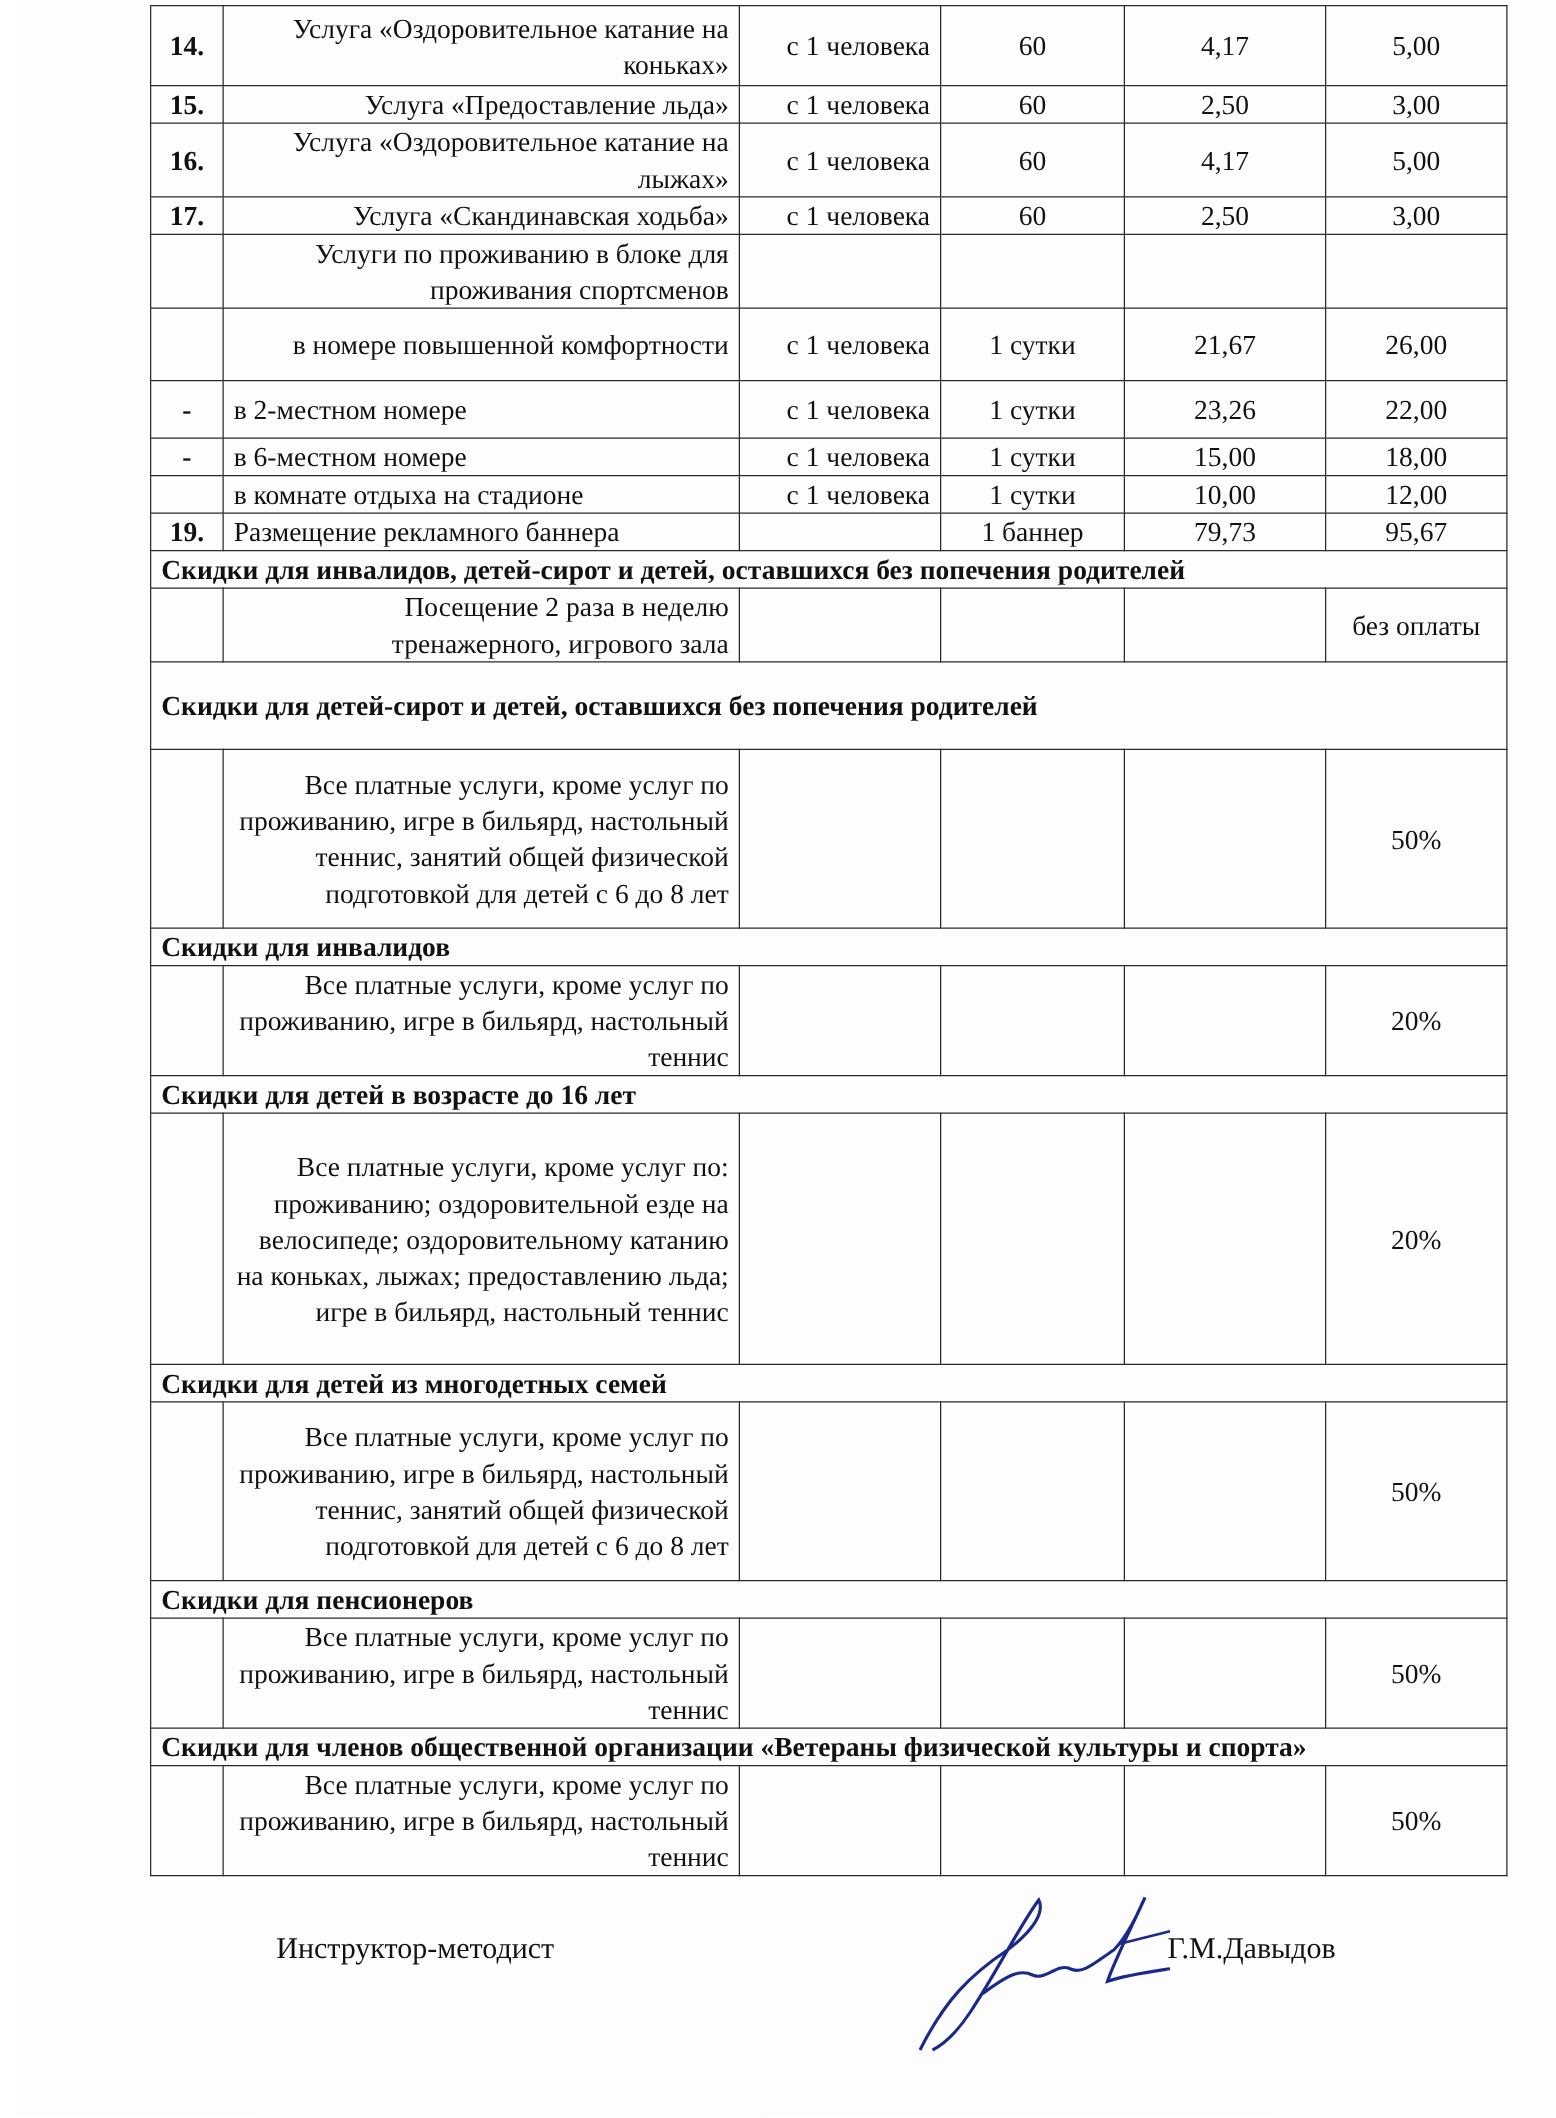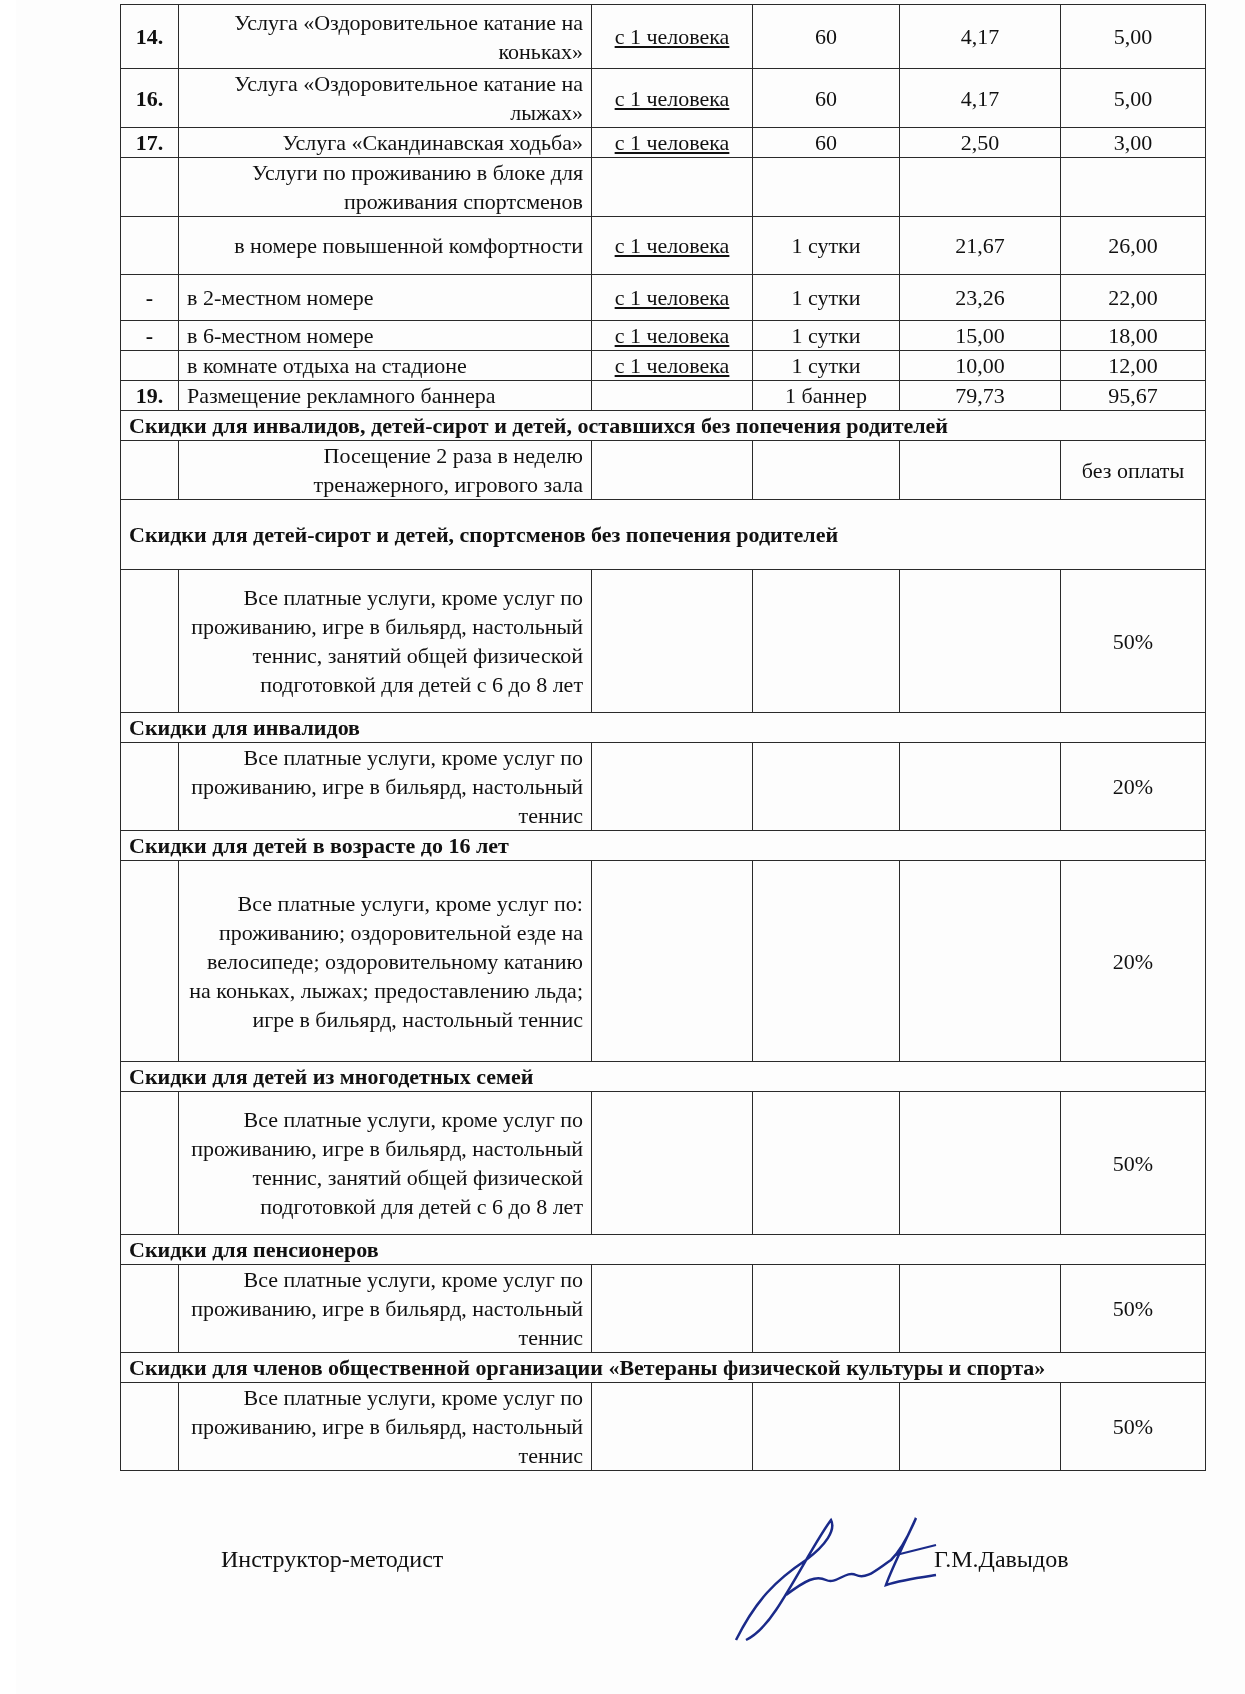--- a/index.html
+++ b/index.html
@@ -4,21 +4,21 @@
 <style>
   html, body { margin:0; padding:0; background:#ffffff; }
   body { width:1245px; height:1694px; position:relative; overflow:hidden;
          font-family:"Liberation Serif","DejaVu Serif",serif; color:#111; }
   .page { position:absolute; left:16px; top:0; width:1245px; height:1694px; background:#fdfdfd;padding-left:13px; }
   table.main { position:absolute; left:104px; top:4px; width:1085px; border-collapse:collapse;
                table-layout:fixed; font-size:22px; line-height:29px; }
   table.main td { border:1.5px solid #2a2a2a; padding:0 8px; vertical-align:middle; }
   td.num { font-weight:bold; text-align:center; padding:0 2px; }
   td.name { vertical-align:top;text-align:right; }
-  td.unit { vertical-align:top; text-align:center;text-decoration:underline; }
+  td.unit { vertical-align:top; text-align:right; }
   td.c { text-align:center; }
   td.section { font-weight:bold; text-align:left; }
   col.c1 { width:58px; } col.c2 { width:413px; } col.c3 { width:161px; }
   col.c4 { width:147px; } col.c5 { width:161px; } col.c6 { width:145px; }
   .footer-title { position:absolute; left:205px; top:1546px; font-size:24px; }
   .footer-name { position:absolute; left:918px; top:1546px; font-size:24px;text-align:right; }
   .signature { position:absolute; left:700px; top:1500px; width:280px; height:150px; }
 </style>
 </head>
 <body>
@@ -36,20 +36,28 @@
   <tbody>
 
     <tr style="height:64px">
       <td class="num">14.</td>
       <td class="name">Услуга «Оздоровительное катание на коньках»</td>
       <td class="unit">с 1 человека</td>
       <td class="c">60</td>
       <td class="c">4,17</td>
       <td class="c">5,00</td>
     </tr>
+    <tr style="height:28px">
+      <td class="num">15.</td>
+      <td class="name">Услуга «Предоставление льда»</td>
+      <td class="unit">с 1 человека</td>
+      <td class="c">60</td>
+      <td class="c">2,50</td>
+      <td class="c">3,00</td>
+    </tr>
     <tr style="height:58px">
       <td class="num">16.</td>
       <td class="name">Услуга «Оздоровительное катание на лыжах»</td>
       <td class="unit">с 1 человека</td>
       <td class="c">60</td>
       <td class="c">4,17</td>
       <td class="c">5,00</td>
     </tr>
     <tr style="height:28px">
       <td class="num">17.</td>
@@ -116,21 +124,21 @@
     <tr style="height:56px">
       <td></td>
       <td class="name">Посещение 2 раза в неделю тренажерного, игрового зала</td>
       <td></td>
       <td></td>
       <td></td>
       <td class="c">без оплаты</td>
     </tr>
 
     <tr style="height:70px">
-      <td colspan="6" class="section">Скидки для детей-сирот и детей, спортсменов без попечения родителей</td>
+      <td colspan="6" class="section">Скидки для детей-сирот и детей, оставшихся без попечения родителей</td>
     </tr>
     <tr style="height:143px">
       <td></td>
       <td class="name">Все платные услуги, кроме услуг по проживанию, игре в бильярд, настольный теннис, занятий общей физической подготовкой для детей с 6 до 8 лет</td>
       <td></td>
       <td></td>
       <td></td>
       <td class="c">50%</td>
     </tr>
 

